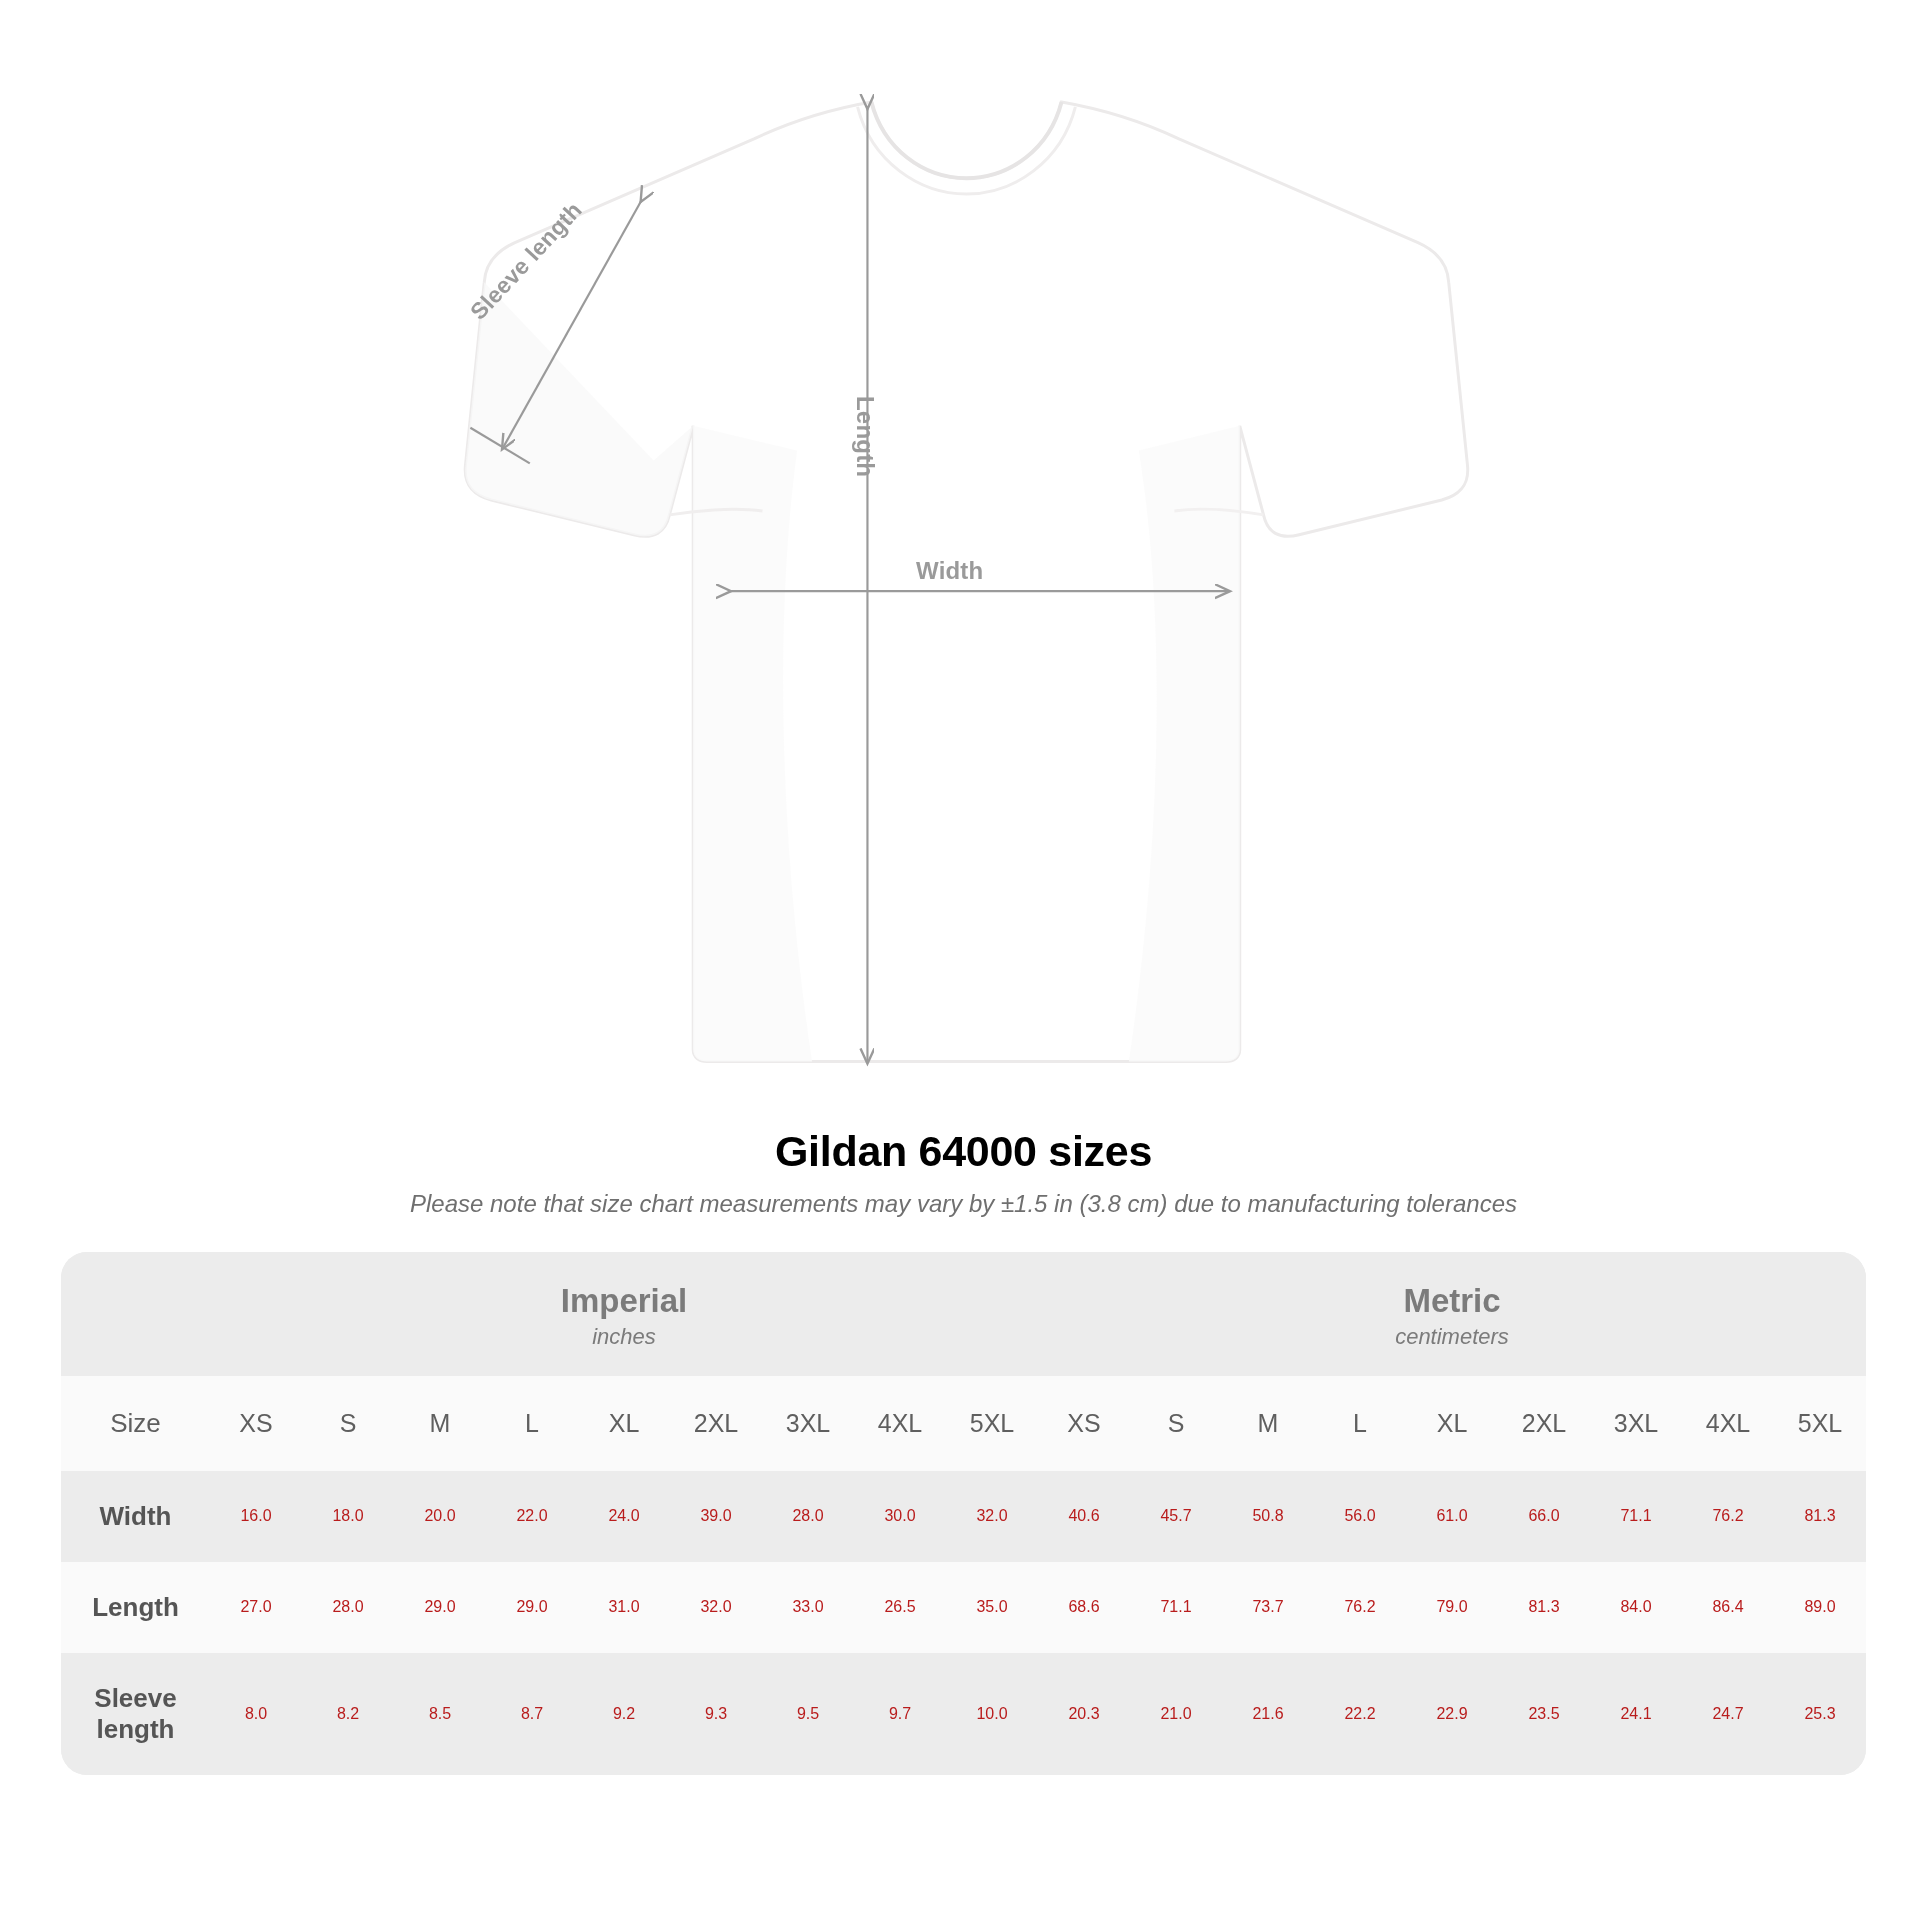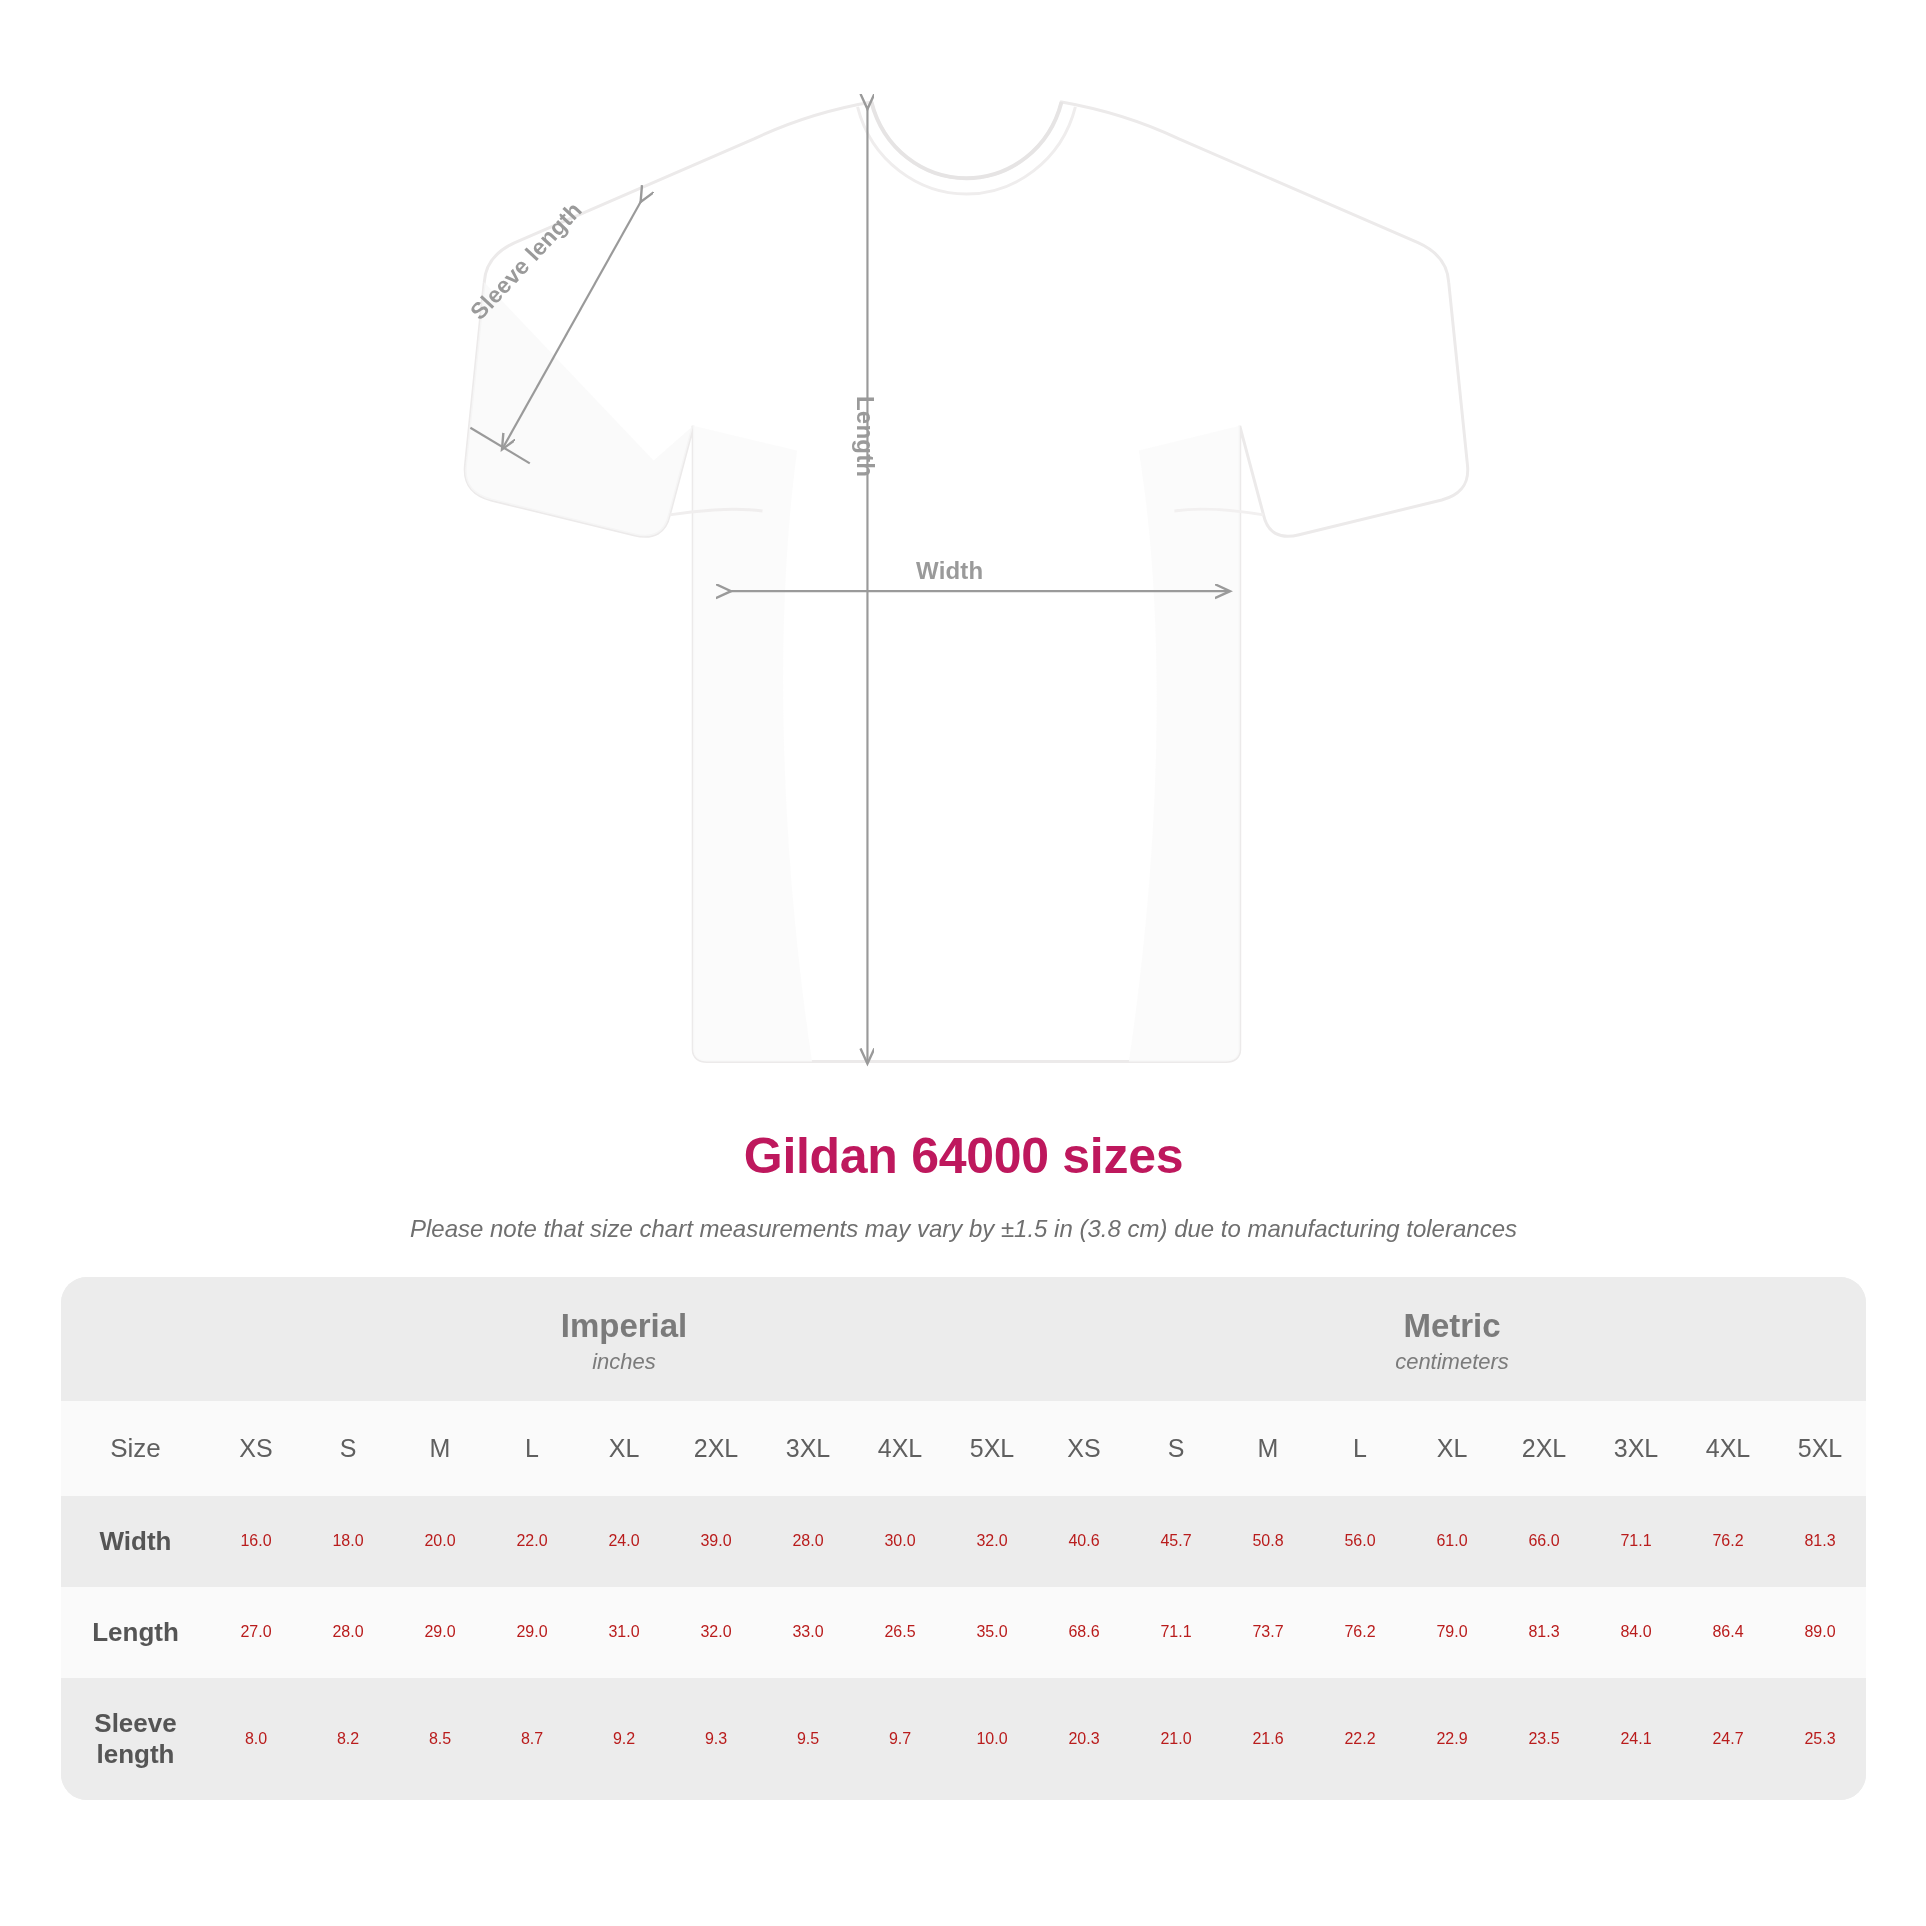--- a/index.html
+++ b/index.html
@@ -52,31 +52,31 @@
     left: 916px;
     top: 557px;
   }
 
   
   .title-block {
     text-align: center;
     margin-top: 18px;
   }
   .chart-title {
-    font-size: 50px;
-    font-weight: bold;
-    color: #be185d;
+    font-size: 43px;
+    font-weight: bold;
+    color: #000000;
     margin: 0;
     letter-spacing: -0.3px;
   }
   .chart-note {
     font-size: 24px;
     font-style: italic;
     color: #6f6f6f;
-    margin-top: 30px;
+    margin-top: 14px;
   }
 
   
   .table-wrap {
     margin: 34px 61px 0 61px;
     border-radius: 26px;
     overflow: hidden;
     background: #ececec;
   }
   table.size-table {

